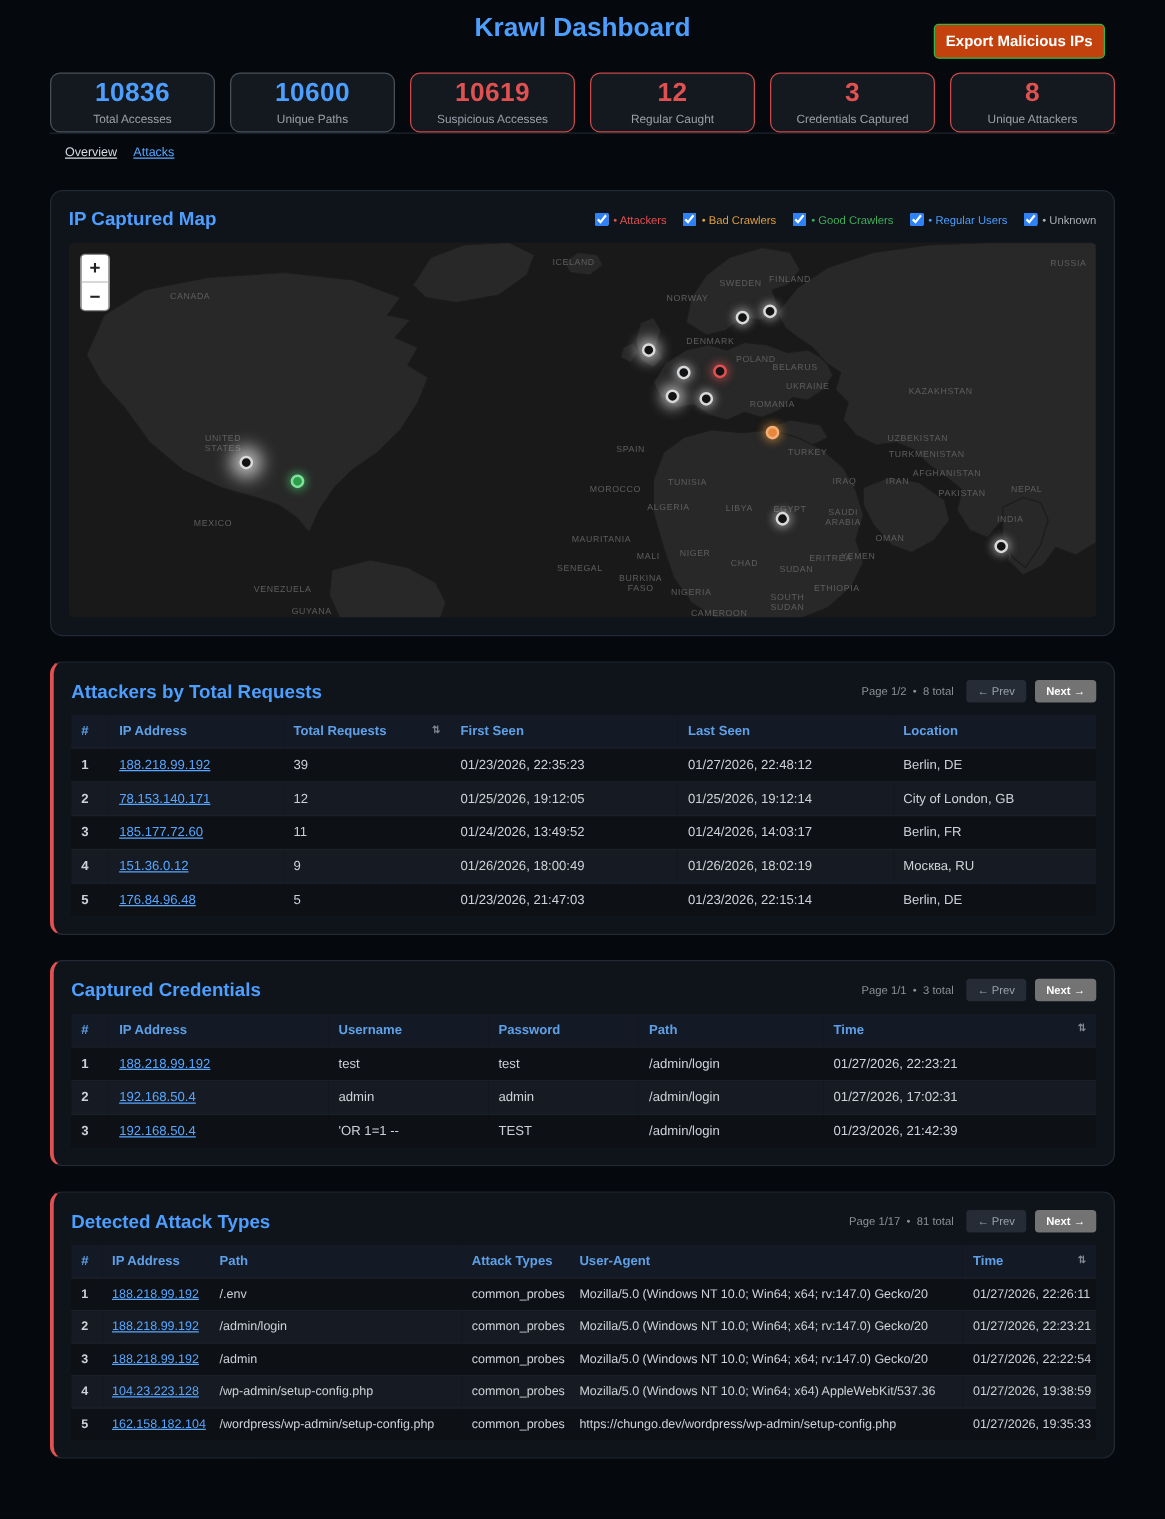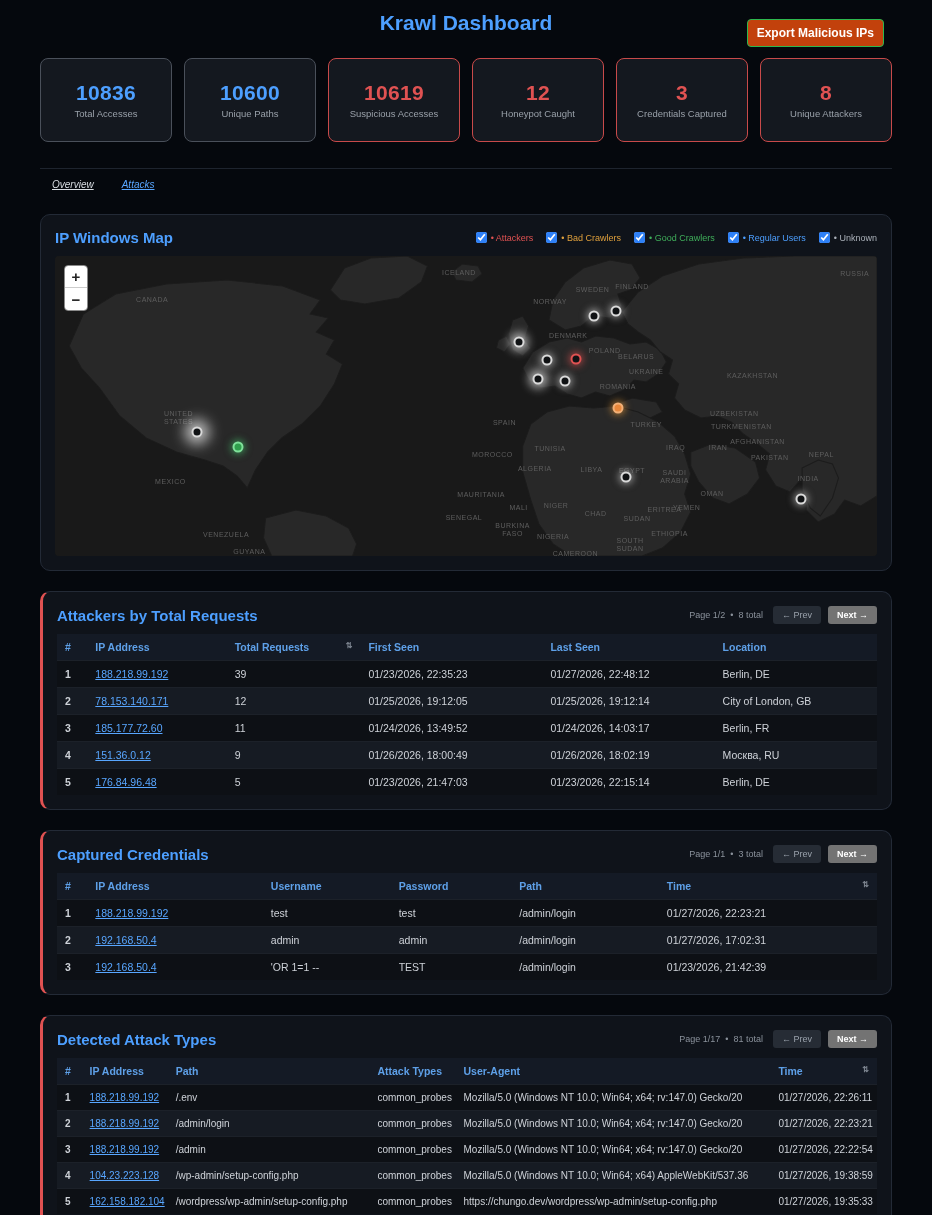--- a/index.html
+++ b/index.html
@@ -17,29 +17,29 @@
     position:absolute; right:8px; top:19px;
     background:#c2410c; color:#fff; font-size:12px; font-weight:bold;
     border:1px solid #2db84e; border-radius:4px; padding:6px 9px; cursor:pointer;
     font-family:"Liberation Sans", sans-serif;
   }
 
   
   .stats-row { display:flex; gap:12px; margin-top:12px; }
   .stat-card {
     flex:1; background:#14181f; border:1px solid #4a505a; border-radius:8px;
-    height:84px; display:flex; flex-direction:column; align-items:center; justify-content:center; gap:3px;
+    height:48px; display:flex; flex-direction:column; align-items:center; justify-content:center; gap:3px;
   }
   .stat-card.alert { border-color:#c84a4a; }
   .stat-value { font-size:21px; font-weight:bold; color:#4d9fff; letter-spacing:0.3px; }
   .stat-card.alert .stat-value { color:#e05252; }
   .stat-label { font-size:9.5px; color:#99a0a9; }
 
   
-  .tabs { margin-top:26px; border-top:1px solid #1e242e; padding:10px 12px 4px 12px; display:flex; gap:28px;font-style:italic; }
+  .tabs { border-top:1px solid #1e242e; padding:10px 12px 4px 12px; display:flex; gap:13px; }
   .tab { font-size:10px; text-decoration:underline; color:#58a6ff; cursor:pointer; }
   .tab.active { color:#d8dde2; }
 
   
   .card { background:#0f131a; border:1px solid #232a36; border-radius:10px; margin-top:20px; padding:14px; }
   .card-title { color:#4d9fff; font-size:15px; font-weight:bold; }
   .card-head { display:flex; justify-content:space-between; align-items:center; margin-bottom:10px; }
 
   
   .legend { display:flex; gap:13px; align-items:center; }
@@ -113,40 +113,40 @@
       <div class="stat-card">
         <div class="stat-value">10600</div>
         <div class="stat-label">Unique Paths</div>
       </div>
       <div class="stat-card alert">
         <div class="stat-value">10619</div>
         <div class="stat-label">Suspicious Accesses</div>
       </div>
       <div class="stat-card alert">
         <div class="stat-value">12</div>
-        <div class="stat-label">Honeypot Caught</div>
+        <div class="stat-label">Regular Caught</div>
       </div>
       <div class="stat-card alert">
         <div class="stat-value">3</div>
         <div class="stat-label">Credentials Captured</div>
       </div>
       <div class="stat-card alert">
         <div class="stat-value">8</div>
         <div class="stat-label">Unique Attackers</div>
       </div>
     </div>
 
   <nav class="tabs">
       <a class="tab active" href="#">Overview</a>
       <a class="tab" href="#">Attacks</a>
     </nav>
 
   <section class="card">
     <div class="card-head">
-      <h2 class="card-title">IP Windows Map</h2>
+      <h2 class="card-title">IP Captured Map</h2>
       <div class="legend">
           <label class="legend-item">
             <input type="checkbox" checked="" style="">
             <span style="color: rgb(224, 82, 82);">• Attackers</span>
           </label>
           <label class="legend-item">
             <input type="checkbox" checked="" style="">
             <span style="color: rgb(223, 160, 60); text-align: right;">• Bad Crawlers</span>
           </label>
           <label class="legend-item">

